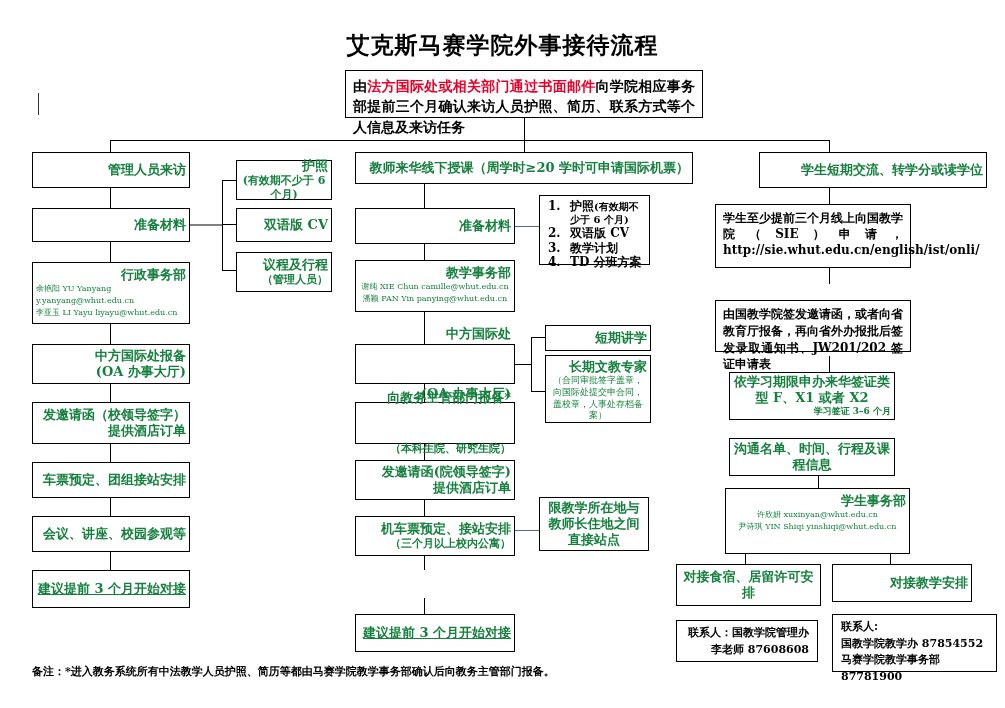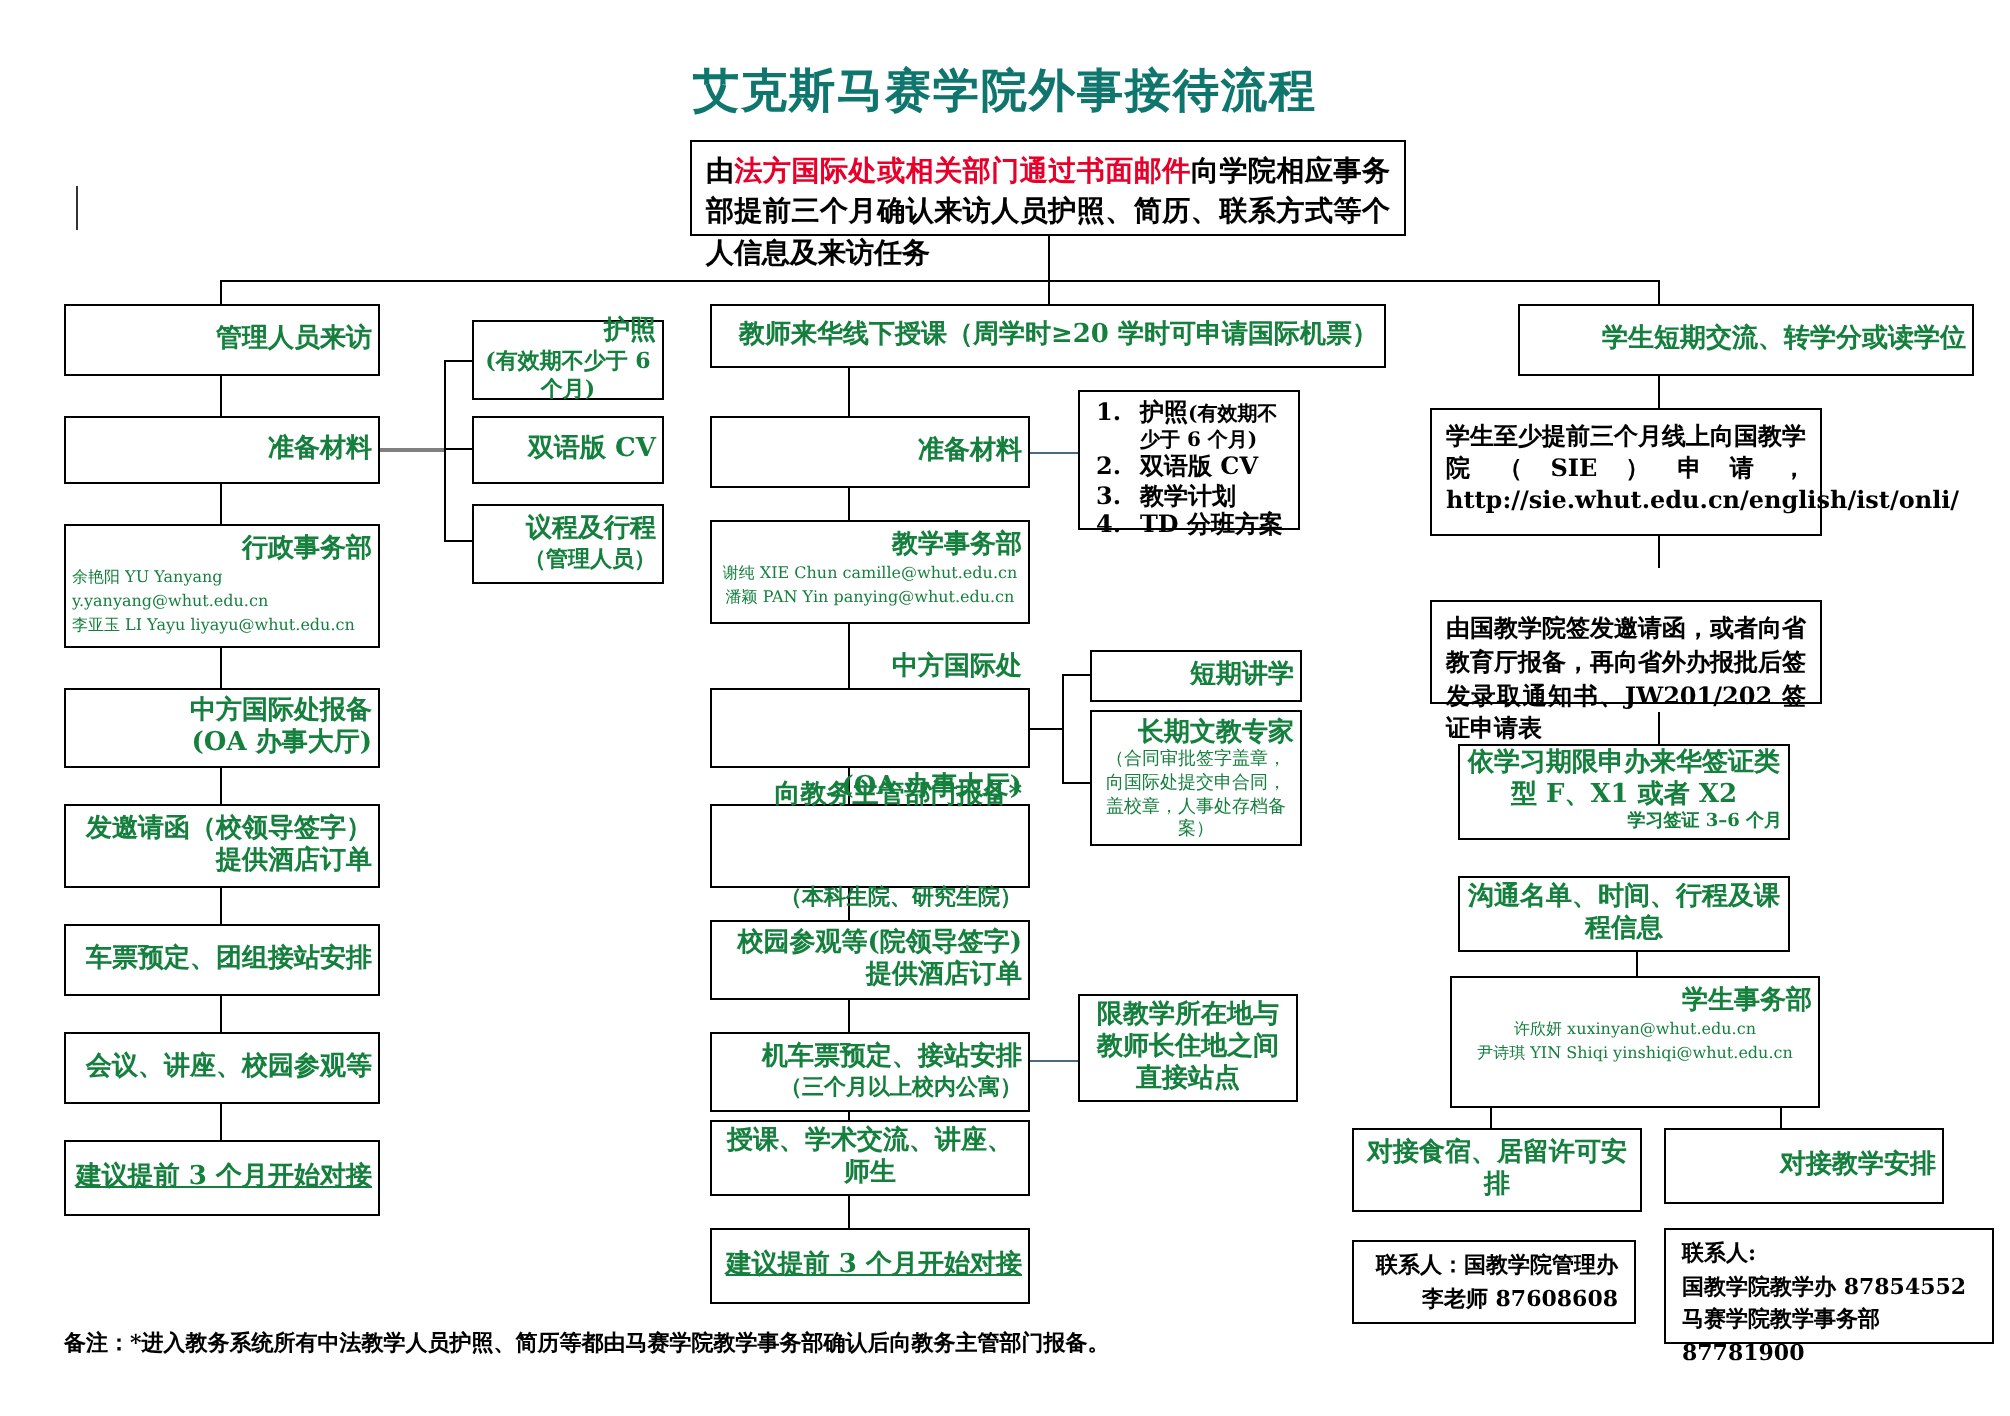--- a/index.html
+++ b/index.html
@@ -16,21 +16,21 @@
   }
   .ttl{
     position:absolute;
     left:0; top:30px;
     width:1005px;
     text-align:center;
     font-family:"DejaVu Serif","Liberation Serif",serif;
     font-weight:bold;
     font-size:23px;
     letter-spacing:1px;
-    color:#0f766e;
+    color:#000000;
   }
   .bx{
     position:absolute;
     box-sizing:border-box;
     border:1px solid #000;
     background:#fff;
     display:flex;
     flex-direction:column;
     align-items:flex-end;
     justify-content:center;
@@ -266,38 +266,35 @@
   </div>
 
   <div class="ln lnv" style="left:424px; top:384px; height:18px;"></div>
   <div class="bx" style="left:355px; top:402px; width:160px; height:42px;gap:36px;">
     <div>向教务主管部门报备*</div>
     <div class="sub">（本科生院、研究生院）</div>
   </div>
 
   <div class="ln lnv" style="left:424px; top:444px; height:16px;"></div>
   <div class="bx" style="left:355px; top:460px; width:160px; height:40px;">
-    <div>校园参观等(院领导签字)</div>
+    <div>发邀请函(院领导签字)</div>
     <div>提供酒店订单</div>
   </div>
 
   <div class="ln lnv" style="left:424px; top:500px; height:16px;"></div>
   <div class="bx" style="left:355px; top:516px; width:160px; height:40px;">
     <div>机车票预定、接站安排</div>
     <div class="sub">（三个月以上校内公寓）</div>
   </div>
   <div class="ln blue" style="left:515px; top:530px; width:24px;"></div>
   <div class="bx" style="left:539px; top:497px; width:110px; height:54px;">
     <div>限教学所在地与教师长住地之间直接站点</div>
   </div>
 
   <div class="ln lnv" style="left:424px; top:556px; height:14px;"></div>
-  <div class="bx" style="left:355px; top:560px; width:160px; height:38px;">
-    <div>授课、学术交流、讲座、师生</div>
-  </div>
 
   <div class="ln lnv" style="left:424px; top:598px; height:16px;"></div>
   <div class="bx" style="left:355px; top:614px; width:160px; height:38px;">
     <div class="uline">建议提前 3 个月开始对接</div>
   </div>
 
   <div class="bx" style="left:715px; top:152px; width:228px; height:36px;margin-left:44px;">
     <div>学生短期交流、转学分或读学位</div>
   </div>
   <div class="ln lnv" style="left:829px; top:188px; height:16px;"></div>

